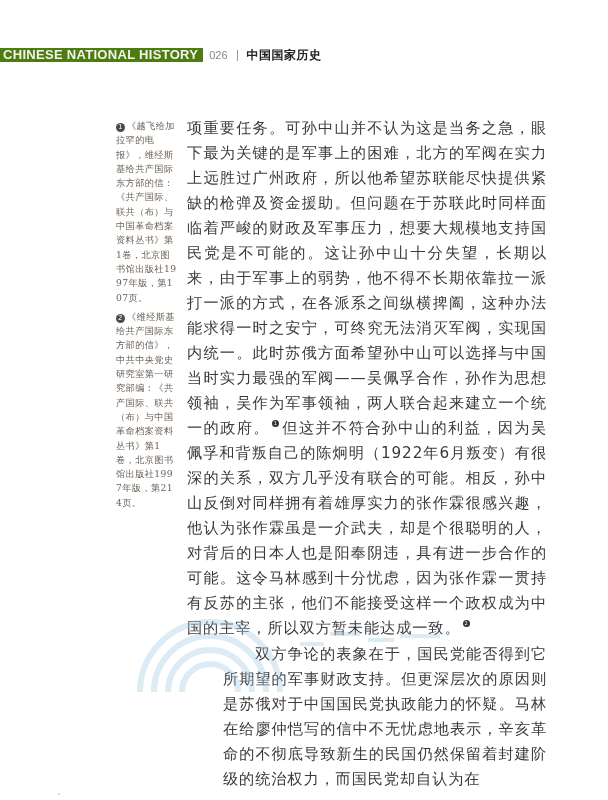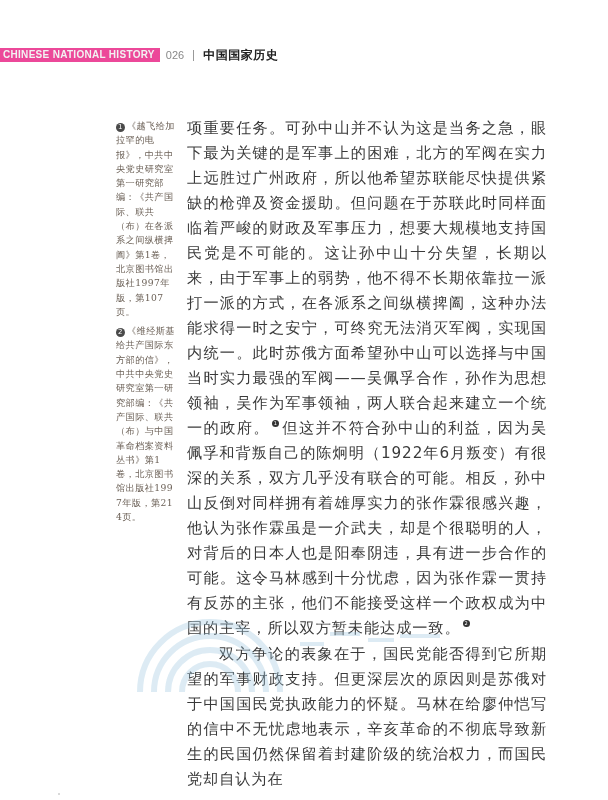--- a/index.html
+++ b/index.html
@@ -2,22 +2,22 @@
 <html><head>
   <meta charset="utf-8">
   <style>
     html, body { margin: 0; padding: 0; }
     body {
       width: 608px; height: 800px; background: #ffffff; position: relative; overflow: hidden;
       font-family: "DejaVu Sans", sans-serif; color: #333;
     }
     .header { position: absolute; left: 0; top: 48px; height: 14px; display: flex; align-items: center; }
     .series-badge {
-      background: #ec4899; color: #f2f2f2; font-family: "Liberation Sans", sans-serif;
-      font-weight: bold; font-size: 10px; letter-spacing: 0.3px; padding: 1px 5px 1px 3px;
+      background: #4d7c0f; color: #f2f2f2; font-family: "Liberation Sans", sans-serif;
+      font-weight: bold; font-size: 13px; letter-spacing: 0.3px; padding: 1px 5px 1px 3px;
       height: 12px; line-height: 12px; white-space: nowrap;
     }
     .page-num { font-family: "Liberation Sans", sans-serif; font-size: 11px; color: #888; margin-left: 6px; }
     .sep { display: inline-block; width: 1px; height: 11px; background: #999; margin: 0 9px 0 9px; }
     .book-title { font-size: 12px; font-weight: bold; color: #222; letter-spacing: 0.5px; text-align: right; }
 
     .sidenotes { position: absolute; left: 116px; top: 119px; width: 62px; }
     .note {
       font-family: "DejaVu Serif", serif; font-size: 9.2px; line-height: 14.3px; color: #6a5f55;
       letter-spacing: 0.4px; margin-bottom: 5px; word-break: break-all;
@@ -26,21 +26,21 @@
       display: inline-block; width: 9px; height: 9px; border-radius: 50%; background: #4a4a4a;
       color: #fff; font-size: 7px; line-height: 9px; text-align: center; font-family: "DejaVu Sans", sans-serif;
       margin-right: 2px; vertical-align: 0px;
     }
 
     .main { position: absolute; left: 187px; top: 116px; width: 360px; }
     .main p {
       margin: 0; font-size: 15.2px; line-height: 25px; color: #3a3a3a; letter-spacing: 0.9px;
       text-align: justify; word-break: break-all;
     }
-    .main p.indent { text-indent: 32px; margin-top: 1px; }
+    .main p.indent { text-indent: 32px; margin-top: 1px; margin-left: 36px; }
     .fn-mark {
       display: inline-block; width: 7px; height: 7px; border-radius: 50%; background: #333; color: #fff;
       font-size: 5px; line-height: 7px; text-align: center; vertical-align: 8px; margin: 0 3px 0 2px;
       font-family: "DejaVu Sans", sans-serif; letter-spacing: 0;
     }
 
     .watermark {
       position: absolute; left: 130px; top: 612px; width: 330px; height: 80px; pointer-events: none; opacity: 0.35;
     }
     .corner-dot { position: absolute; left: 58px; top: 793px; width: 2px; height: 2px; background: #ccc; border-radius: 50%; }
@@ -50,21 +50,21 @@
 
 <div class="header">
   <span class="series-badge">CHINESE NATIONAL HISTORY</span>
   <span class="page-num">026</span>
   <span class="sep"></span>
   <span class="book-title">中国国家历史</span>
 </div>
 
 <div class="sidenotes">
   <div class="note">
-    <span class="note-num">1</span><span>《越飞给加拉罕的电报》，中共中央党史研究室第一研究部编：《共产国际、联共（布）在各派系之间纵横捭阖》第1卷，北京图书馆出版社1997年版，第107页。</span>
+    <span class="note-num">1</span><span>《越飞给加拉罕的电报》，维经斯基给共产国际东方部的信：《共产国际、联共（布）与中国革命档案资料丛书》第1卷，北京图书馆出版社1997年版，第107页。</span>
   </div>
   <div class="note">
     <span class="note-num">2</span><span>《维经斯基给共产国际东方部的信》，中共中央党史研究室第一研究部编：《共产国际、联共（布）与中国革命档案资料丛书》第1卷，北京图书馆出版社1997年版，第214页。</span>
   </div>
 </div>
 
 <div class="main">
   <p><span>项重要任务。可孙中山并不认为这是当务之急，眼下最为关键的是军事上的困难，北方的军阀在实力上远胜过广州政府，所以他希望苏联能尽快提供紧缺的枪弹及资金援助。但问题在于苏联此时同样面临着严峻的财政及军事压力，想要大规模地支持国民党是不可能的。这让孙中山十分失望，长期以来，由于军事上的弱势，他不得不长期依靠拉一派打一派的方式，在各派系之间纵横捭阖，这种办法能求得一时之安宁，可终究无法消灭军阀，实现国内统一。此时苏俄方面希望孙中山可以选择与中国当时实力最强的军阀——吴佩孚合作，孙作为思想领袖，吴作为军事领袖，两人联合起来建立一个统一的政府。</span><span class="fn-mark">1</span><span>但这并不符合孙中山的利益，因为吴佩孚和背叛自己的陈炯明（1922年6月叛变）有很深的关系，双方几乎没有联合的可能。相反，孙中山反倒对同样拥有着雄厚实力的张作霖很感兴趣，他认为张作霖虽是一介武夫，却是个很聪明的人，对背后的日本人也是阳奉阴违，具有进一步合作的可能。这令马林感到十分忧虑，因为张作霖一贯持有反苏的主张，他们不能接受这样一个政权成为中国的主宰，所以双方暂未能达成一致。</span><span class="fn-mark">2</span></p>
   <p class="indent">双方争论的表象在于，国民党能否得到它所期望的军事财政支持。但更深层次的原因则是苏俄对于中国国民党执政能力的怀疑。马林在给廖仲恺写的信中不无忧虑地表示，辛亥革命的不彻底导致新生的民国仍然保留着封建阶级的统治权力，而国民党却自认为在</p>
 </div>

